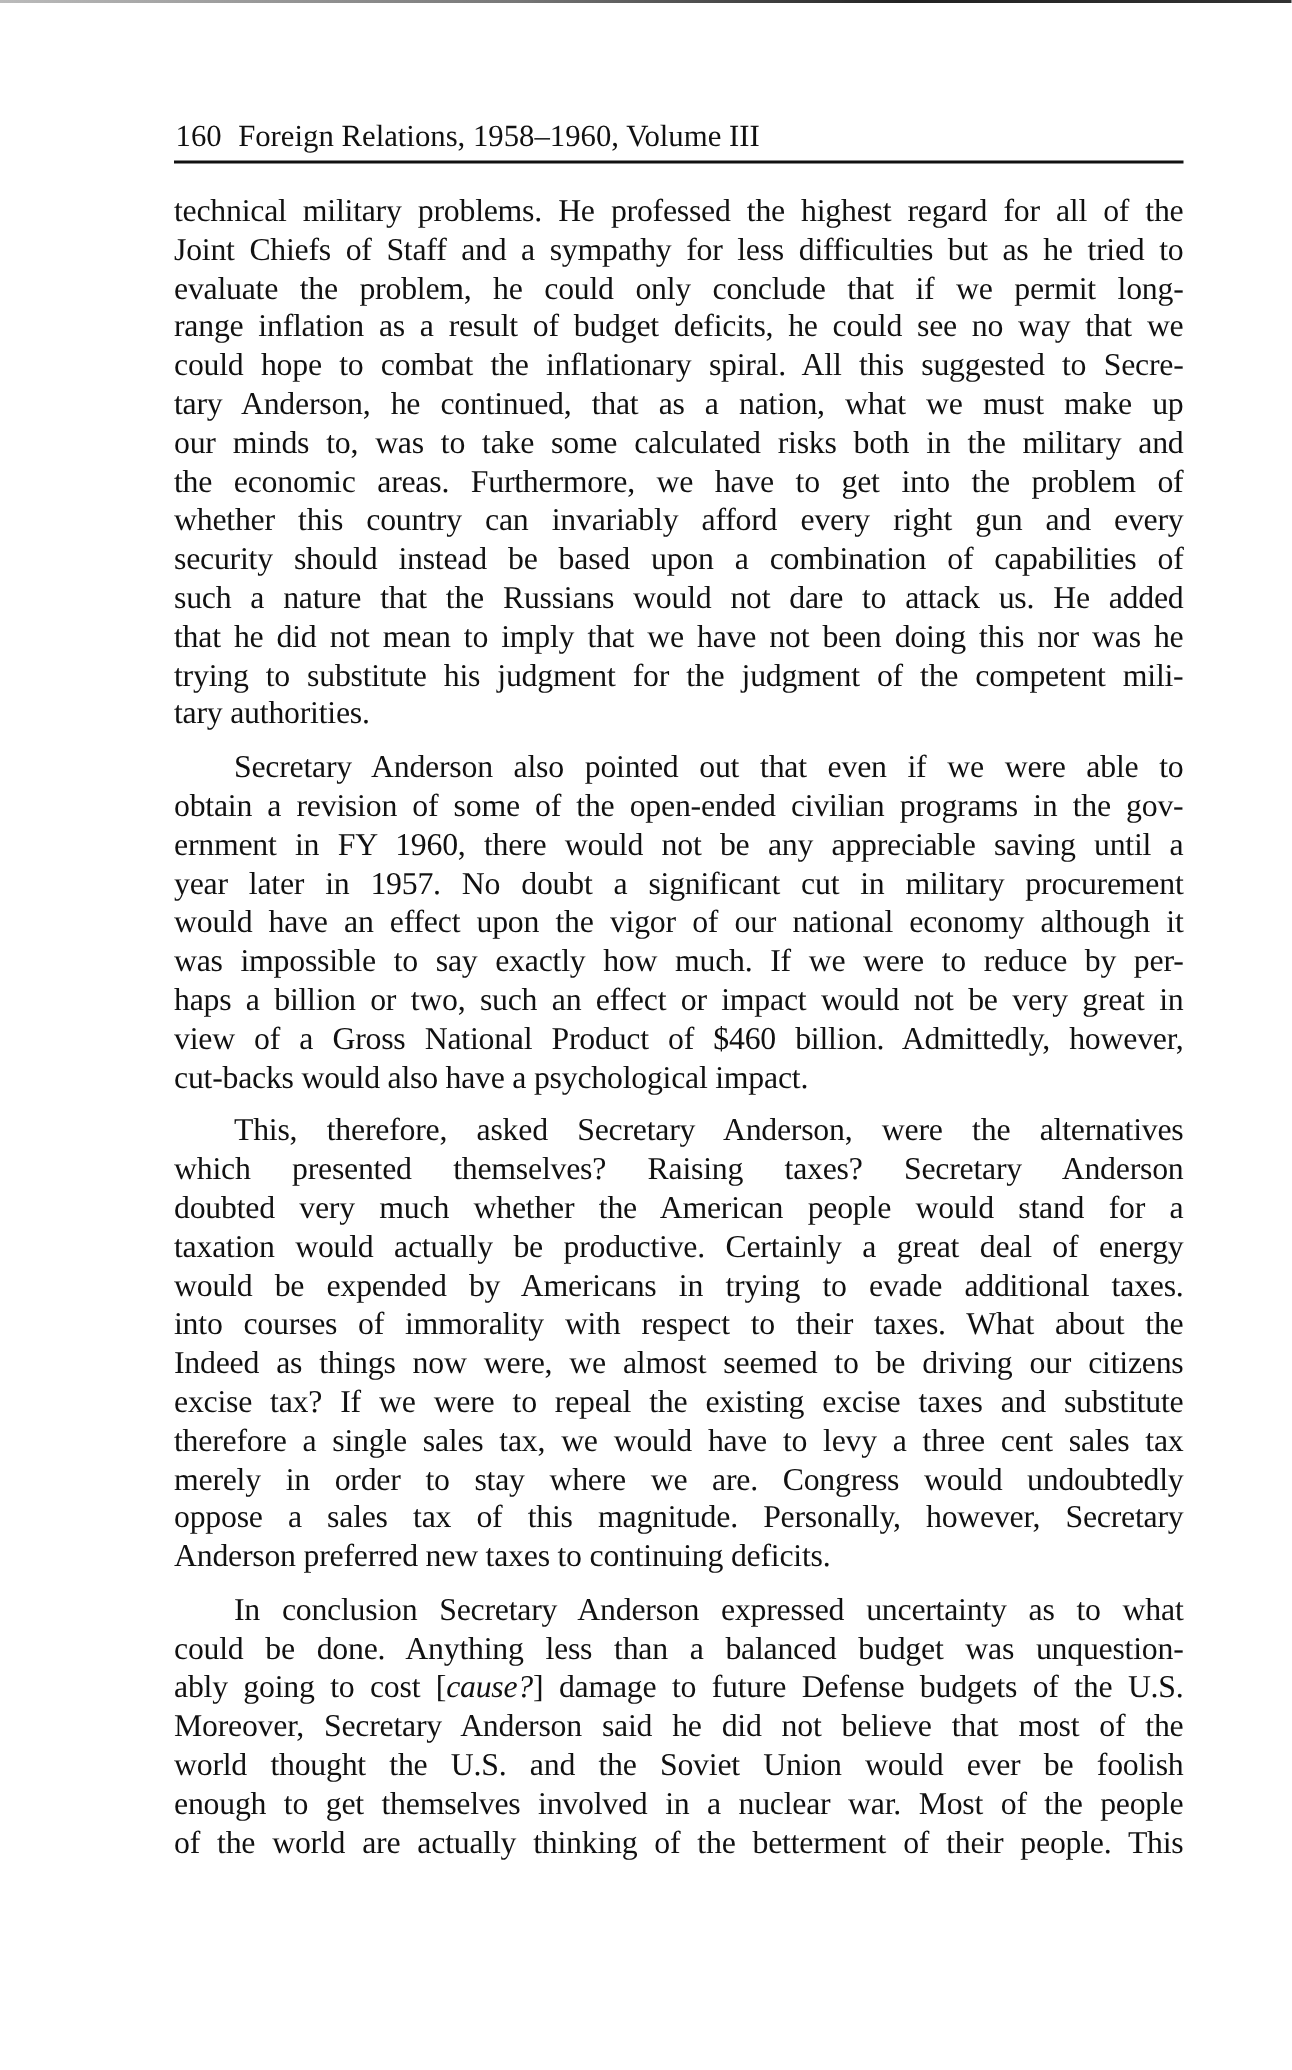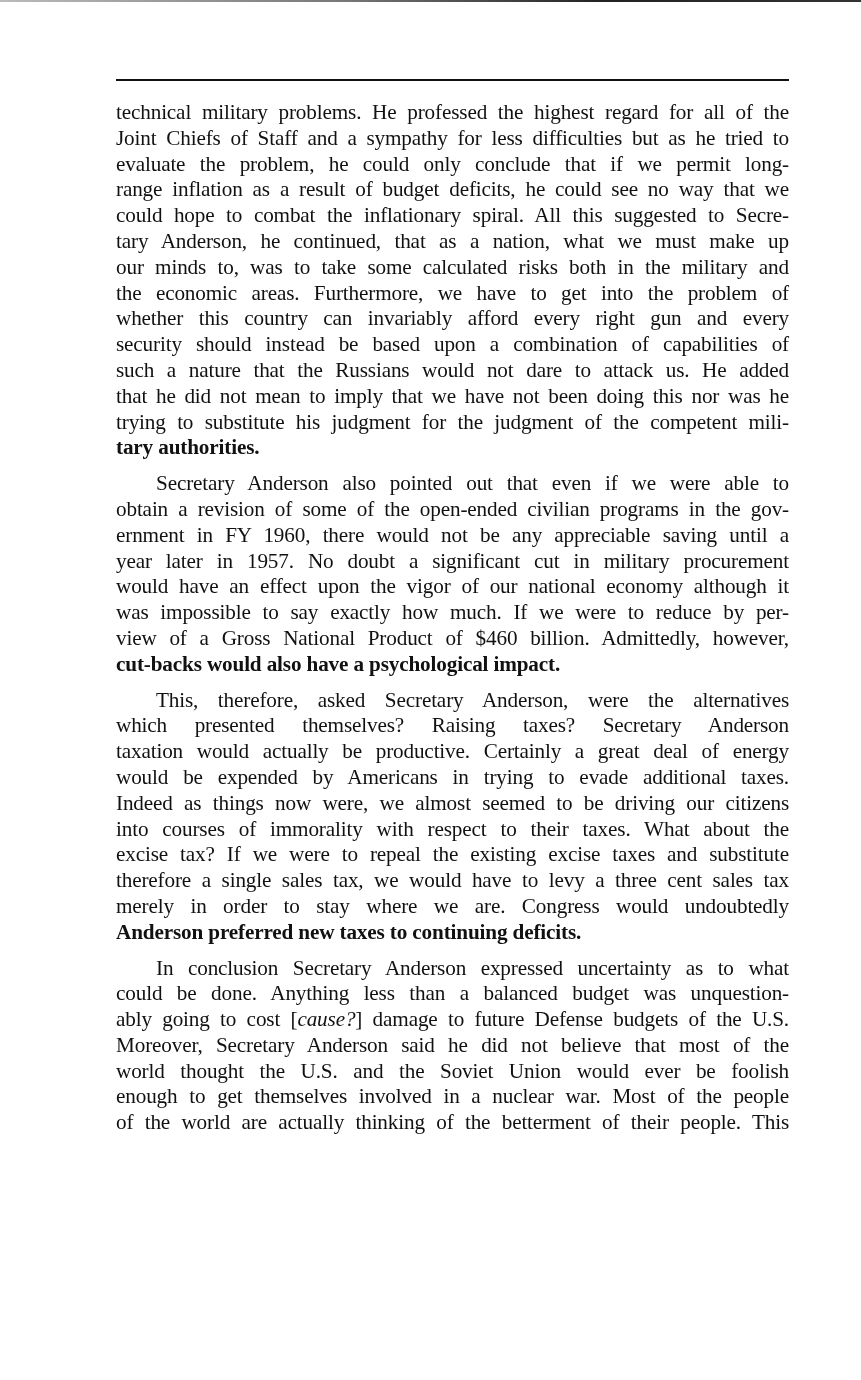--- a/index.html
+++ b/index.html
@@ -57,32 +57,34 @@
     }
     .line {
       display: block;
       text-align: justify;
       text-align-last: justify;
       white-space: nowrap;
       overflow: visible;
     }
     .line.last {
       text-align-last: left;
-      font-weight: bold;
     }
     .line .it {
       font-style: italic;
     }
   </style>
 </head>
 <body>
 
 <div class="top-edge"></div>
 
 <div class="page">
+  <div class="running-head">
+    <span class="page-num">160</span><span>Foreign Relations, 1958–1960, Volume III</span>
+  </div>
   <div class="head-rule"></div>
 
   <div class="para">
     <span class="line">technical military problems. He professed the highest regard for all of the</span>
     <span class="line">Joint Chiefs of Staff and a sympathy for less difficulties but as he tried to</span>
     <span class="line">evaluate the problem, he could only conclude that if we permit long-</span>
     <span class="line">range inflation as a result of budget deficits, he could see no way that we</span>
     <span class="line">could hope to combat the inflationary spiral. All this suggested to Secre-</span>
     <span class="line">tary Anderson, he continued, that as a nation, what we must make up</span>
     <span class="line">our minds to, was to take some calculated risks both in the military and</span>
@@ -95,34 +97,37 @@
     <span class="line last">tary authorities.</span>
   </div>
 
   <div class="para indent">
     <span class="line">Secretary Anderson also pointed out that even if we were able to</span>
     <span class="line">obtain a revision of some of the open-ended civilian programs in the gov-</span>
     <span class="line">ernment in FY 1960, there would not be any appreciable saving until a</span>
     <span class="line">year later in 1957. No doubt a significant cut in military procurement</span>
     <span class="line">would have an effect upon the vigor of our national economy although it</span>
     <span class="line">was impossible to say exactly how much. If we were to reduce by per-</span>
+    <span class="line">haps a billion or two, such an effect or impact would not be very great in</span>
     <span class="line">view of a Gross National Product of $460 billion. Admittedly, however,</span>
     <span class="line last">cut-backs would also have a psychological impact.</span>
   </div>
 
   <div class="para indent">
     <span class="line">This, therefore, asked Secretary Anderson, were the alternatives</span>
     <span class="line">which presented themselves? Raising taxes? Secretary Anderson</span>
+    <span class="line">doubted very much whether the American people would stand for a</span>
     <span class="line">taxation would actually be productive. Certainly a great deal of energy</span>
     <span class="line">would be expended by Americans in trying to evade additional taxes.</span>
+    <span class="line">into courses of immorality with respect to their taxes. What about the</span>
     <span class="line">Indeed as things now were, we almost seemed to be driving our citizens</span>
-    <span class="line">into courses of immorality with respect to their taxes. What about the</span>
     <span class="line">excise tax? If we were to repeal the existing excise taxes and substitute</span>
     <span class="line">therefore a single sales tax, we would have to levy a three cent sales tax</span>
     <span class="line">merely in order to stay where we are. Congress would undoubtedly</span>
+    <span class="line">oppose a sales tax of this magnitude. Personally, however, Secretary</span>
     <span class="line last">Anderson preferred new taxes to continuing deficits.</span>
   </div>
 
   <div class="para indent">
     <span class="line">In conclusion Secretary Anderson expressed uncertainty as to what</span>
     <span class="line">could be done. Anything less than a balanced budget was unquestion-</span>
     <span class="line"><span>ably going to cost [</span><span class="it">cause?</span><span>] damage to future Defense budgets of the U.S.</span></span>
     <span class="line">Moreover, Secretary Anderson said he did not believe that most of the</span>
     <span class="line">world thought the U.S. and the Soviet Union would ever be foolish</span>
     <span class="line">enough to get themselves involved in a nuclear war. Most of the people</span>

